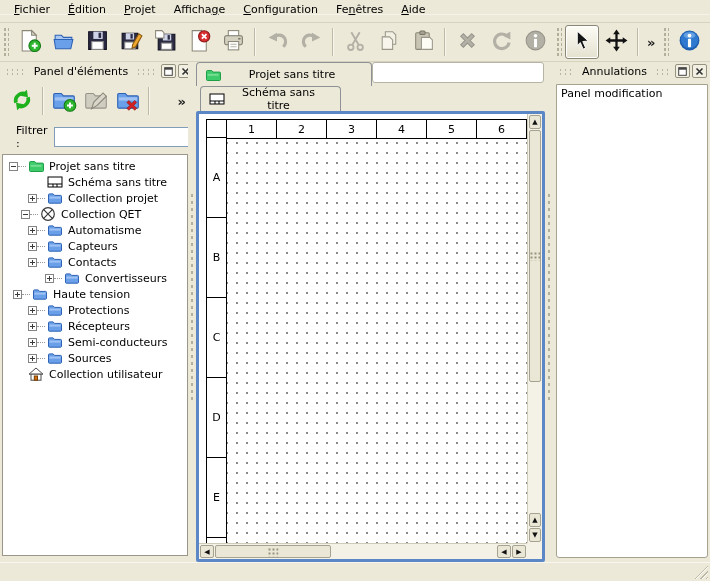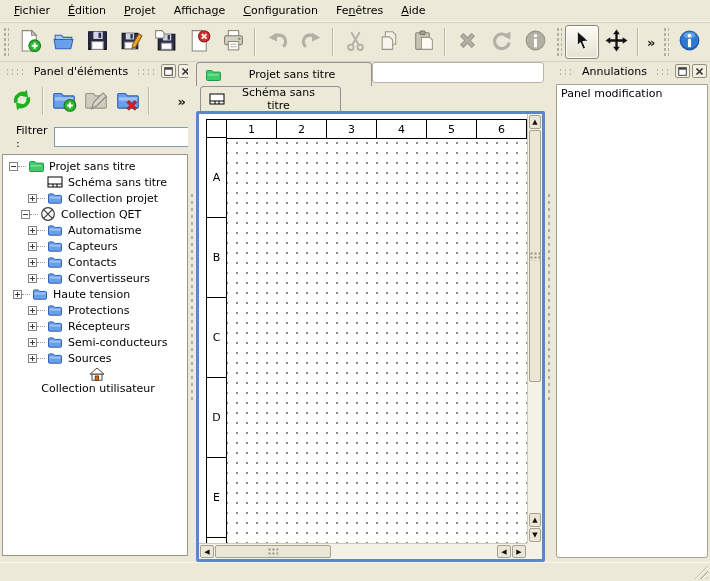--- a/index.html
+++ b/index.html
@@ -1,22 +1,22 @@
 <!DOCTYPE html>
 <html><head>
 <meta charset="utf-8">
 <style>
   * { margin:0; padding:0; box-sizing:border-box; }
   html,body { width:710px; height:581px; }
   body { font-family:"DejaVu Sans","Liberation Sans",sans-serif; font-size:11px; color:#000; }
   #app { position:relative; width:710px; height:581px; background:#ece9d8; overflow:hidden; }
 
   
-  .menubar { position:absolute; left:0; top:0; width:710px; height:22px;
-             display:flex; align-items:center; padding-left:5px; background:#ece9d8;
+  .menubar { position:absolute; left:0; top:0; width:710px; height:15px;
+             display:flex; padding-left:5px; background:#ece9d8;
              border-bottom:1px solid #f6f4ea; }
   .menu-item { padding:3px 9px; cursor:default; }
   .menu-item .ul { text-decoration:underline; }
 
   
   .toolbar-row { position:absolute; left:0; top:22px; width:710px; height:40px;
                  display:flex; align-items:center; background:#ece9d8;
                  border-top:1px solid #d6d2c0; border-bottom:1px solid #d6d2c0; }
   .tb { display:flex; align-items:center; height:40px; padding:0 1px; }
   .thandle { width:6px; height:30px; margin:0 3px 0 2px;
@@ -419,21 +419,21 @@
         </div>
         <div class="trow" style="padding-left: 25px;">
           <span class="expander plus"></span>
           <span class="tstub"></span>
           <span class="ticon"><svg viewBox="0 0 16 16">
               <path d="M1.5 4.8 c0-0.5 0.4-0.9 0.9-0.9 h3.8 l1.3 1.5 h6.1 c0.5 0 0.9 0.4 0.9 0.9 v6 c0 0.5 -0.4 0.9 -0.9 0.9 H2.4 c-0.5 0 -0.9 -0.4 -0.9 -0.9 z" fill="#6aa0ea" stroke="#2d62b4"></path>
               <path d="M2.4 6.6 h11.2 v2 H2.4 z" fill="#a9c8f4" opacity="0.85"></path>
             </svg></span>
           <span>Contacts</span>
         </div>
-        <div class="trow" style="padding-left: 25px;">
+        <div class="trow" style="padding-left: 42px;">
           <span class="expander plus"></span>
           <span class="tstub"></span>
           <span class="ticon"><svg viewBox="0 0 16 16">
               <path d="M1.5 4.8 c0-0.5 0.4-0.9 0.9-0.9 h3.8 l1.3 1.5 h6.1 c0.5 0 0.9 0.4 0.9 0.9 v6 c0 0.5 -0.4 0.9 -0.9 0.9 H2.4 c-0.5 0 -0.9 -0.4 -0.9 -0.9 z" fill="#6aa0ea" stroke="#2d62b4"></path>
               <path d="M2.4 6.6 h11.2 v2 H2.4 z" fill="#a9c8f4" opacity="0.85"></path>
             </svg></span>
           <span>Convertisseurs</span>
         </div>
         <div class="trow" style="padding-left: 10px;">
           <span class="expander plus"></span>
@@ -473,21 +473,21 @@
         </div>
         <div class="trow" style="padding-left: 25px;">
           <span class="expander plus"></span>
           <span class="tstub"></span>
           <span class="ticon"><svg viewBox="0 0 16 16">
               <path d="M1.5 4.8 c0-0.5 0.4-0.9 0.9-0.9 h3.8 l1.3 1.5 h6.1 c0.5 0 0.9 0.4 0.9 0.9 v6 c0 0.5 -0.4 0.9 -0.9 0.9 H2.4 c-0.5 0 -0.9 -0.4 -0.9 -0.9 z" fill="#6aa0ea" stroke="#2d62b4"></path>
               <path d="M2.4 6.6 h11.2 v2 H2.4 z" fill="#a9c8f4" opacity="0.85"></path>
             </svg></span>
           <span>Sources</span>
         </div>
-        <div class="trow" style="padding-left: 6px; flex-direction: column;">
+        <div class="trow" style="padding-left: 6px;">
           <span style="width: 17px; flex: 0 0 auto;"></span>
           <span class="ticon"><svg viewBox="0 0 16 16">
               <path d="M8 2 L15 8.2 H1 Z" fill="#fff" stroke="#4a4a4a"></path>
               <rect x="3" y="8.2" width="10" height="6" fill="#fff" stroke="#4a4a4a"></rect>
               <rect x="6.3" y="10" width="3.2" height="4.2" fill="#d07010" stroke="#7a3c00"></rect>
             </svg></span>
           <span>Collection utilisateur</span>
         </div>
       </div>
   </div>

